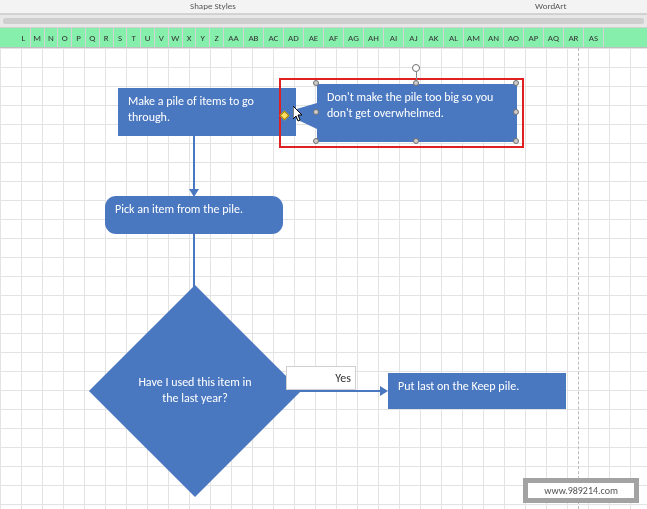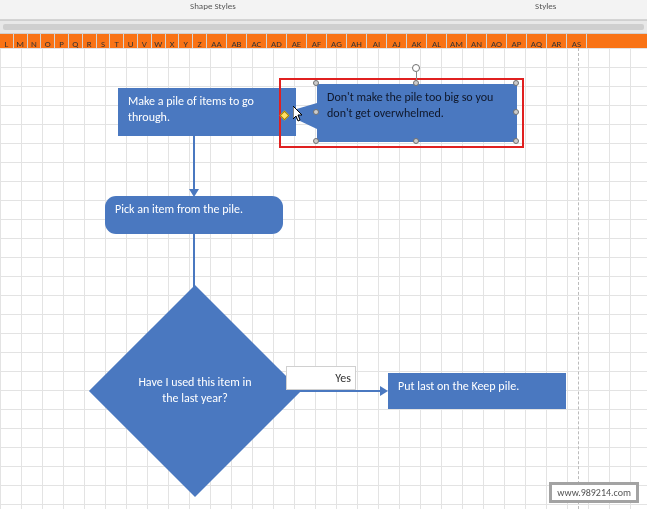--- a/index.html
+++ b/index.html
@@ -6,21 +6,21 @@
   body {
     margin: 0;
     font-family: Calibri, Arial, sans-serif;
     background: #fff;
     width: 647px;
     height: 509px;
     overflow: hidden;
     position: relative;
   }
   .ribbon-label-bar {
-    height: 20px;
+    height: 14px;
     background: #f3f3f3;
     border-bottom: 1px solid #d4d4d4;
     font-size: 9px;
     color: #555;
     position: relative;
   }
   .ribbon-label-bar .lbl { position: absolute; top: 0; }
   .scroll-track {
     height: 14px;
     background: #e8e8e8;
@@ -29,26 +29,27 @@
     border-bottom: 1px solid #d0d0d0;
   }
   .scroll-thumb {
     position: absolute;
     left: 3px; top: 3px; right: 3px; bottom: 3px;
     background: #cfcfcf;
     border-radius: 2px;
   }
   .col-headers {
     height: 20px;
-    background: #f97316;
+    background: #86efac;
     border-bottom: 1px solid #bfbfbf;
     white-space: nowrap;
     overflow: hidden;
     font-size: 10px;
     color: #333;
+    padding-left: 17px;
   }
   .col-headers .ch {
     display: inline-block;
     width: 13.8px;
     text-align: center;
     border-right: 1px solid #d4d4d4;
     height: 20px;
     line-height: 20px;
     font-size: 9px;
   }
@@ -128,21 +129,21 @@
     position: absolute;
     border: 2px solid #e02020;
     background: transparent;
   }
   .callout {
     position: absolute;
   }
   .callout .body {
     position: absolute;
     background: #4a78c0;
-    color:#0f172a;
+    color:#ffffff;
     font-size:12px;
     padding: 6px 10px;
     line-height:1.3;
   }
   .callout .tail {
     position:absolute;
     width:0;height:0;
     border-top: 10px solid transparent;
     border-bottom: 16px solid transparent;
     border-right: 34px solid #4a78c0;
@@ -176,32 +177,32 @@
   .cursor {
     position:absolute;
     width:12px;height:17px;
     pointer-events:none;
   }
   .cursor svg { width:100%; height:100%; }
   .watermark {
     position:absolute;
     right:8px; bottom:6px;
     background:#fff;
-    border:3px solid #a3a3a3;
-    padding:1px 5px;
+    border:5px solid #a3a3a3;
+    padding:1px 16px;
     font-size:10px;
     color:#555;
   }
 </style>
 </head>
 <body>
 
 <div class="ribbon-label-bar">
   <span class="lbl" style="left:190px">Shape Styles</span>
-  <span class="lbl" style="left:535px">Styles</span>
+  <span class="lbl" style="left:535px">WordArt</span>
 </div>
 
 <div class="scroll-track">
   <div class="scroll-thumb"></div>
 </div>
 
 <div class="col-headers" id="col-headers"><span class="ch">L</span><span class="ch">M</span><span class="ch">N</span><span class="ch">O</span><span class="ch">P</span><span class="ch">Q</span><span class="ch">R</span><span class="ch">S</span><span class="ch">T</span><span class="ch">U</span><span class="ch">V</span><span class="ch">W</span><span class="ch">X</span><span class="ch">Y</span><span class="ch">Z</span><span class="ch ch-wide">AA</span><span class="ch ch-wide">AB</span><span class="ch ch-wide">AC</span><span class="ch ch-wide">AD</span><span class="ch ch-wide">AE</span><span class="ch ch-wide">AF</span><span class="ch ch-wide">AG</span><span class="ch ch-wide">AH</span><span class="ch ch-wide">AI</span><span class="ch ch-wide">AJ</span><span class="ch ch-wide">AK</span><span class="ch ch-wide">AL</span><span class="ch ch-wide">AM</span><span class="ch ch-wide">AN</span><span class="ch ch-wide">AO</span><span class="ch ch-wide">AP</span><span class="ch ch-wide">AQ</span><span class="ch ch-wide">AR</span><span class="ch ch-wide">AS</span></div>
 
 <div class="grid-area">
   <div class="grid-bg"></div>

